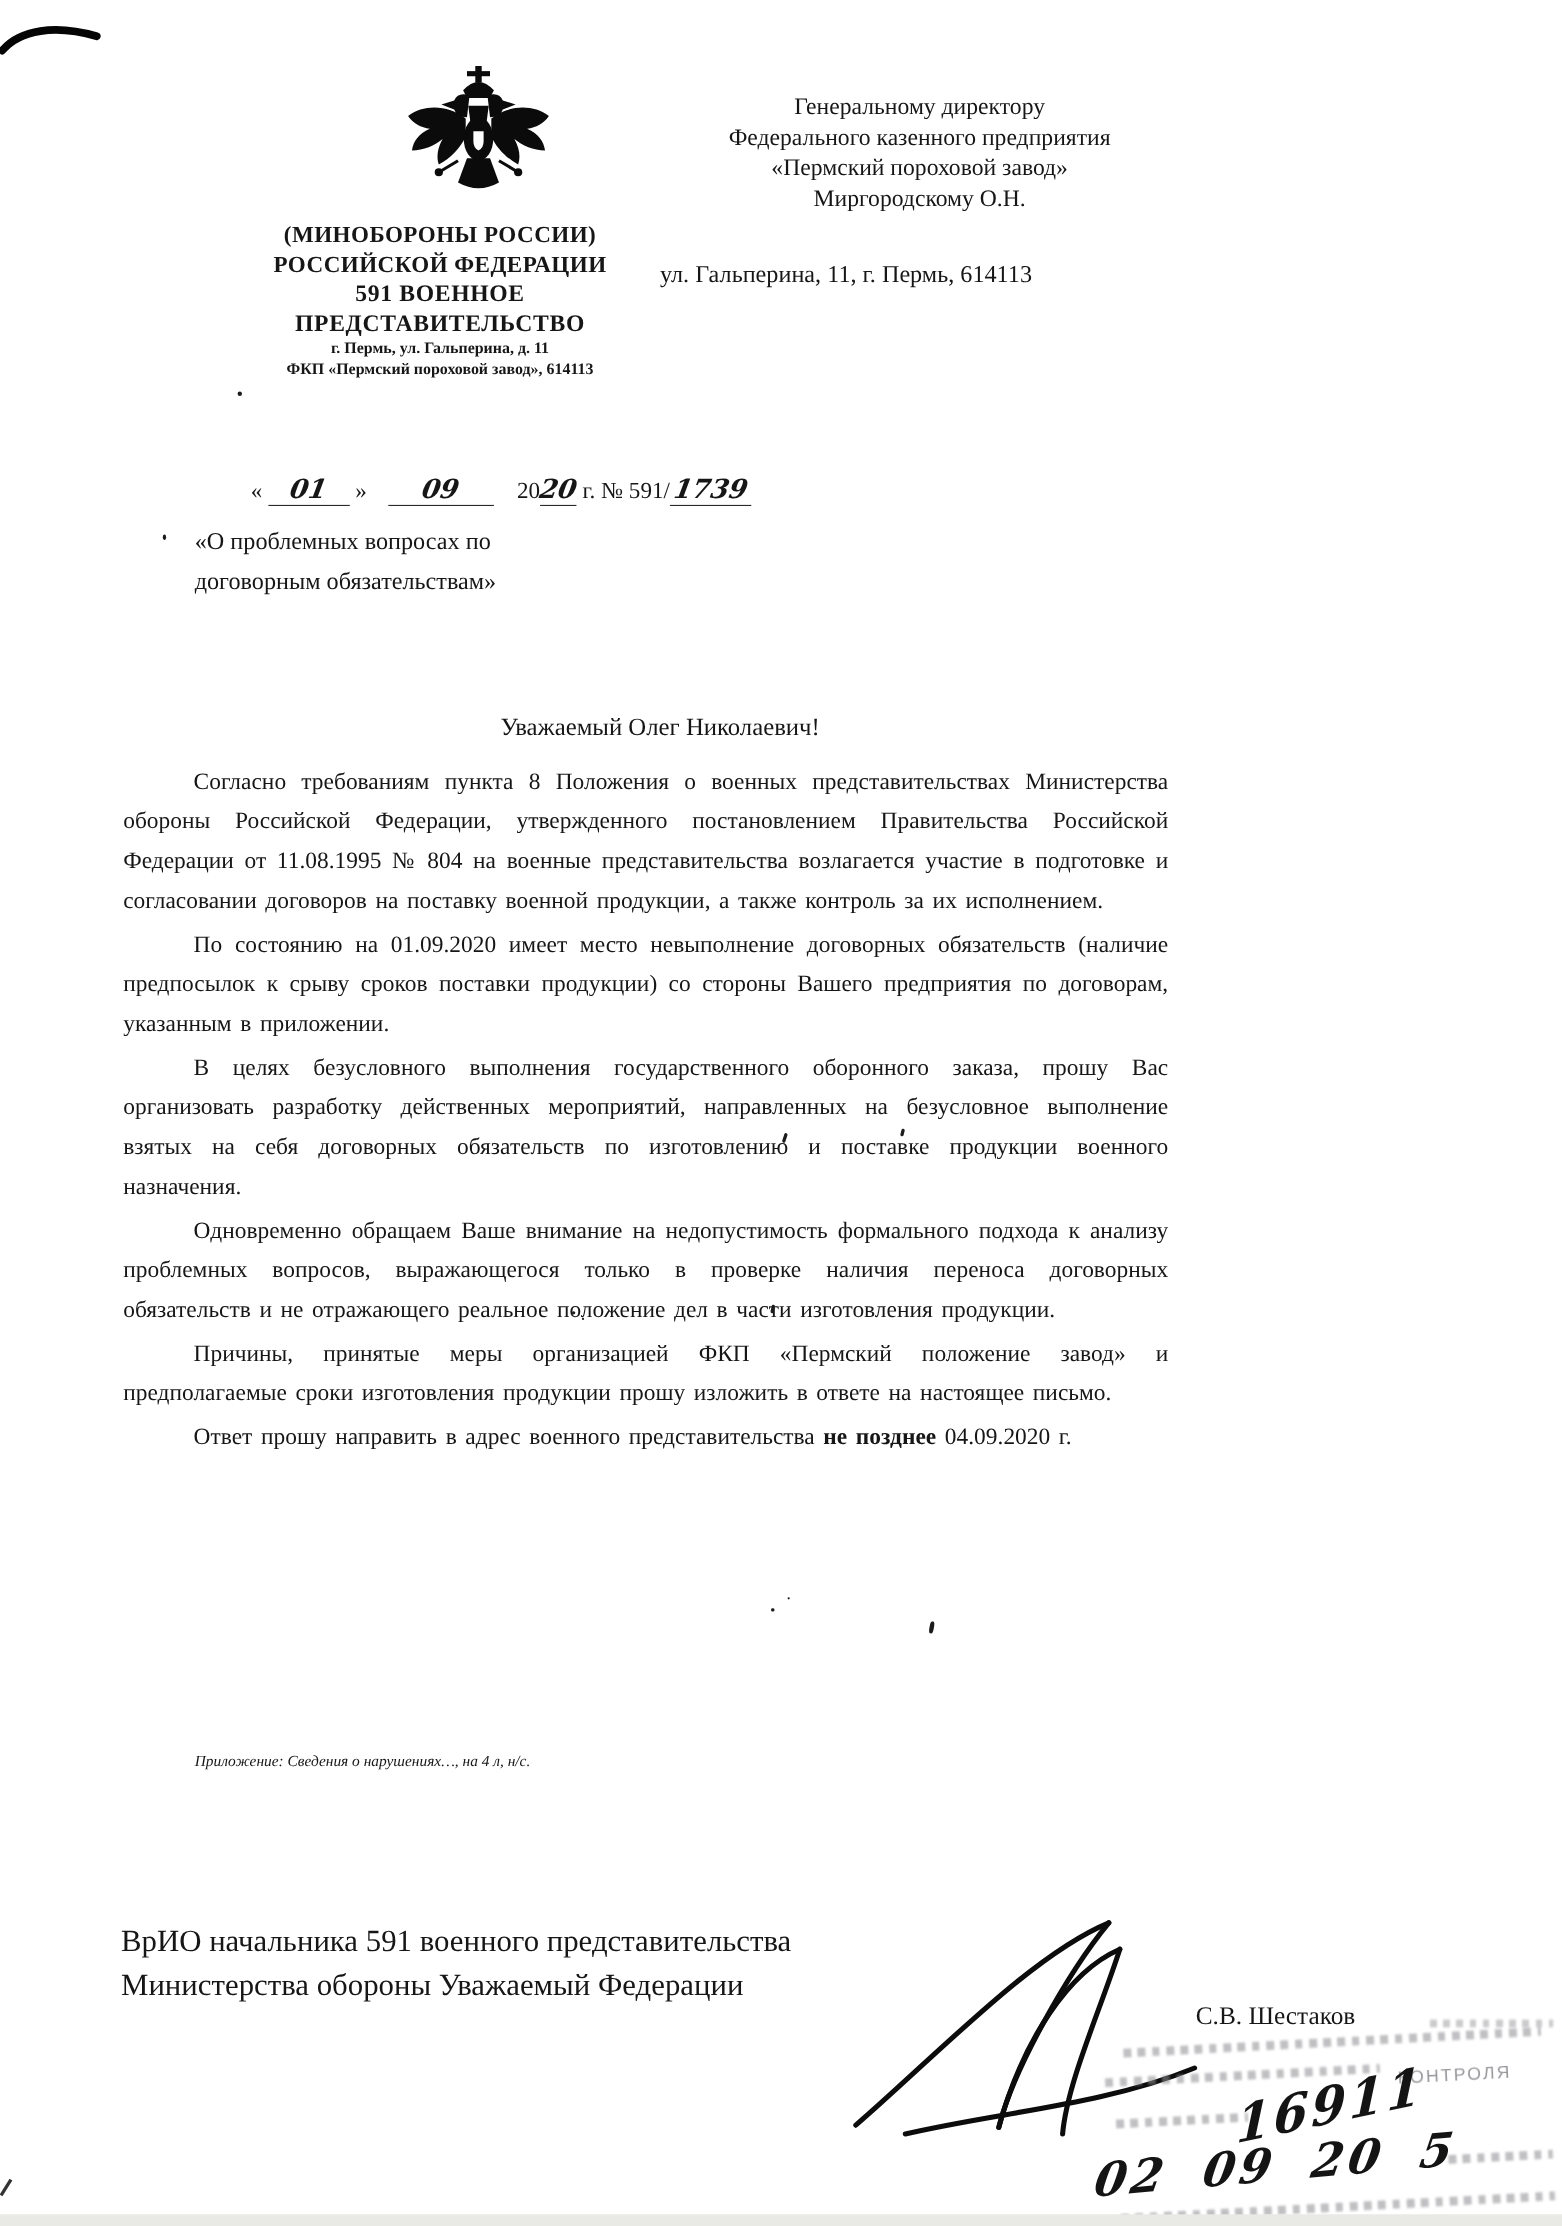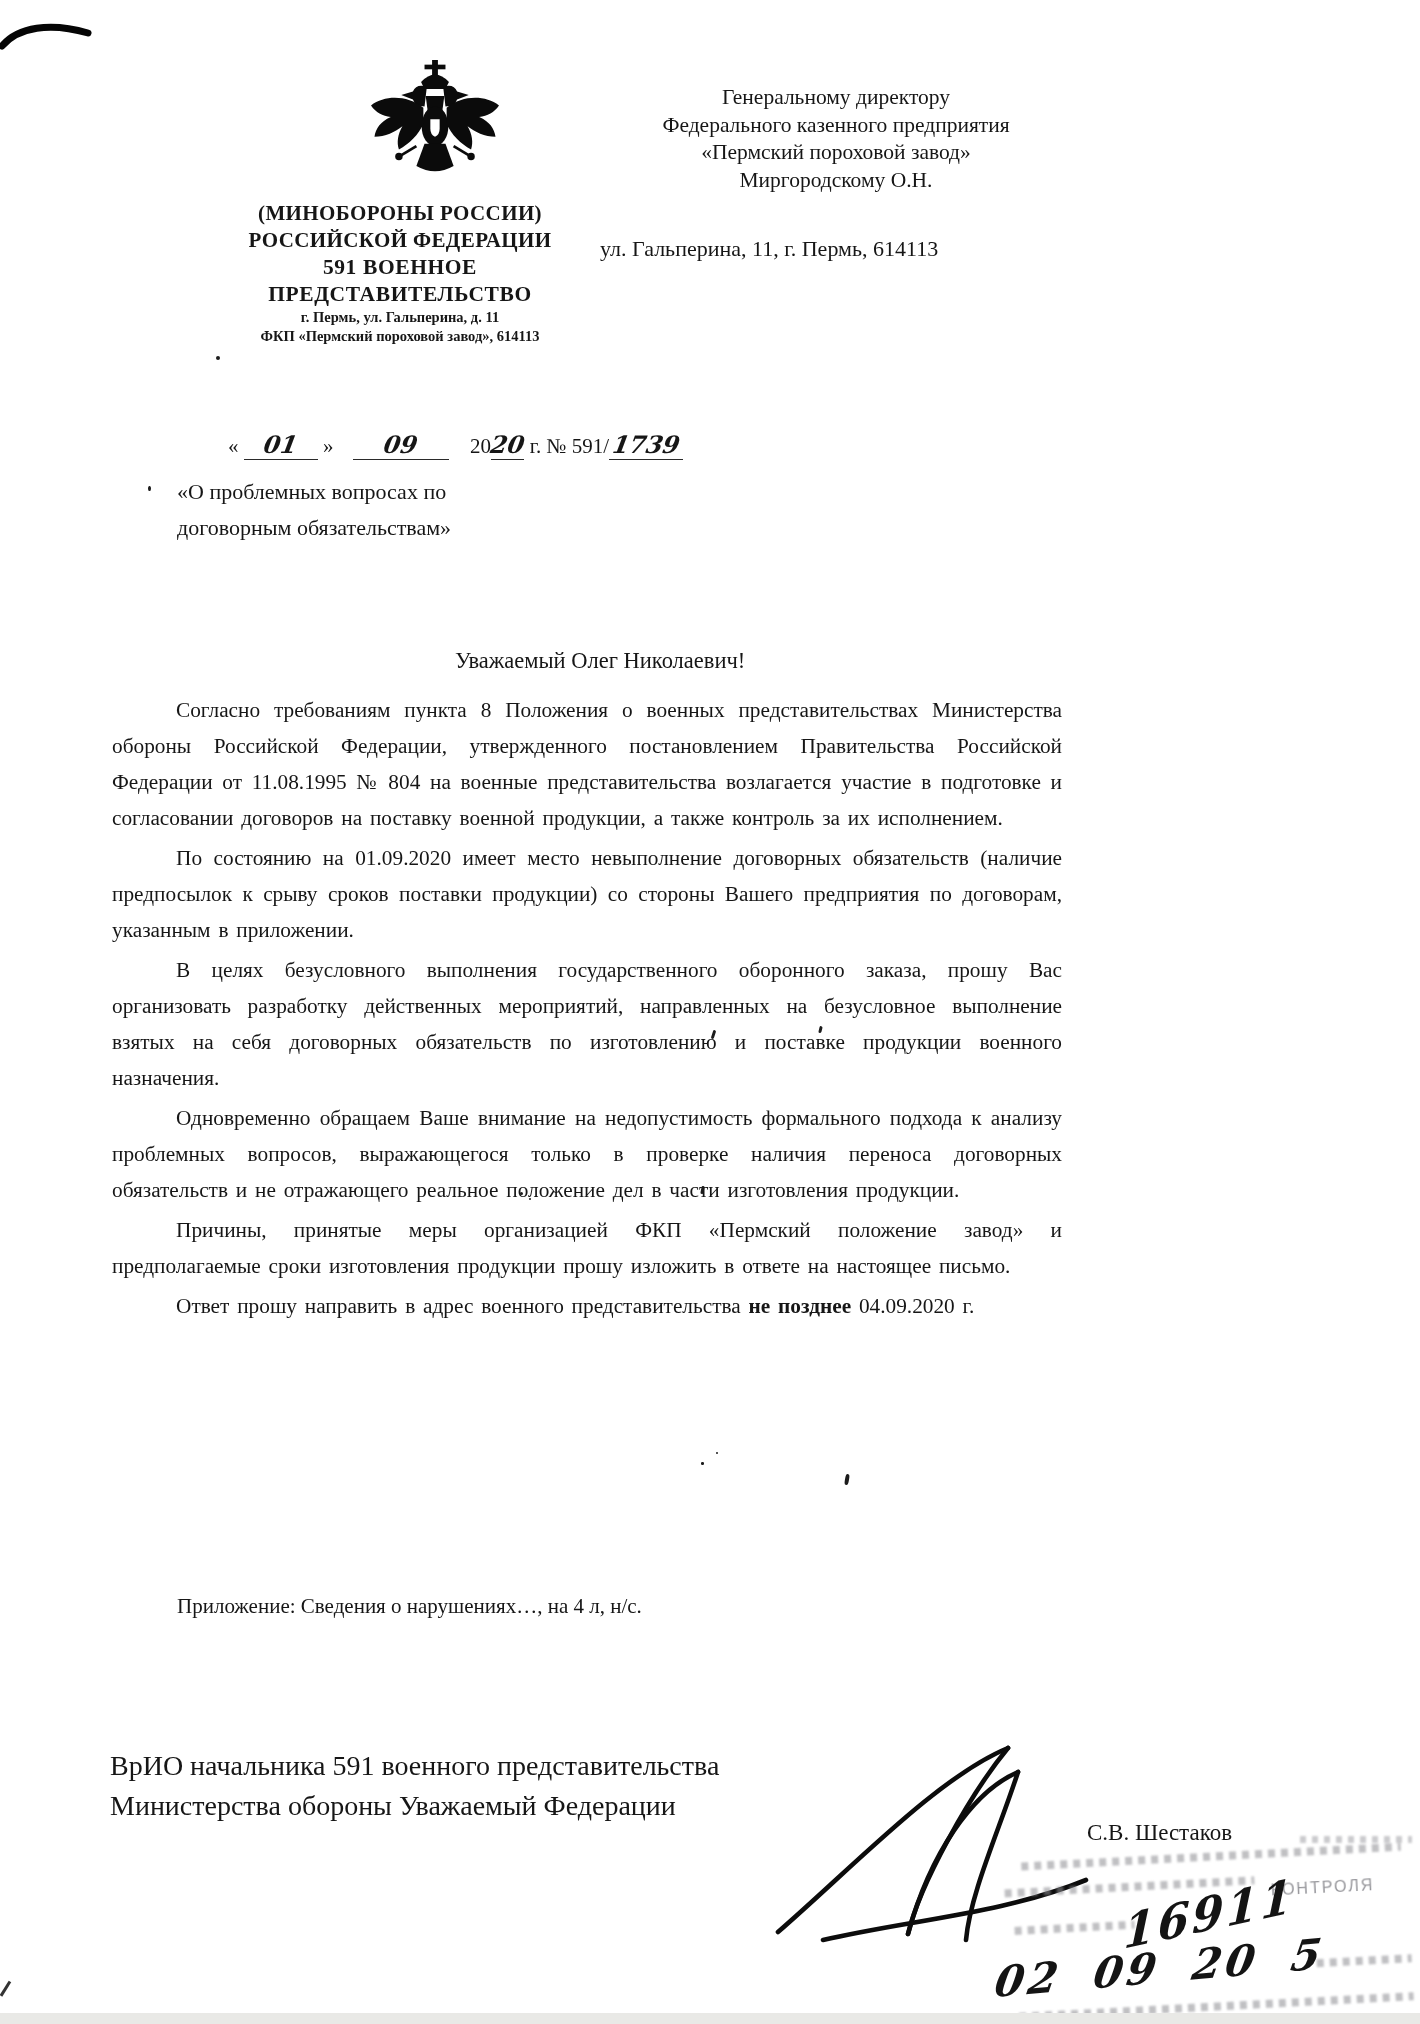--- a/index.html
+++ b/index.html
@@ -27,21 +27,21 @@
   #subject{position:absolute;left:177px;top:474px;font-size:22px;line-height:36px;}
   
   #addressee{position:absolute;left:600px;top:84px;width:472px;text-align:center;font-size:21.5px;line-height:27.5px;}
   #addressee-address{position:absolute;left:600px;top:236px;font-size:22px;}
   
   #salutation{position:absolute;left:455px;top:632px;font-size:22.5px;margin-top:16px;}
   #body{position:absolute;left:108px;top:688px;width:958px;font-size:21.3px;line-height:36px;text-align:justify;word-spacing:2.5px;}
   #body p{margin:4px;text-indent:64px;}
   .b-bold{font-weight:700;}
   
-  #attachment{position:absolute;left:177px;top:1594px;font-size:21px;}
+  #attachment{position:absolute;left:177px;top:1594px;font-size:14px;font-style:italic;}
   #sig-position{position:absolute;left:110px;top:1746px;font-size:28px;line-height:40px;}
   #sig-name{position:absolute;left:1087px;top:1820px;font-size:23px;}
   #signature-svg{position:absolute;left:768px;top:1732px;}
   
   #registration{position:absolute;left:985px;top:1845px;width:440px;height:175px;transform:rotate(-3deg);}
   .stamp-noise{position:absolute;height:8px;filter:blur(1px);opacity:.55;
     background:repeating-linear-gradient(90deg, #8d8d92 0 7px, transparent 7px 13px);}
   #stamp-word{position:absolute;left:288px;top:40px;font-size:16px;letter-spacing:2px;color:#7c7c82;opacity:.8;filter:blur(.4px);font-family:"Liberation Sans",sans-serif;}
   #reg-number{position:absolute;left:138px;top:42px;font-size:46px;transform:rotate(-9deg) skewX(-14deg);color:#141414;letter-spacing:3px;}
   #reg-date{position:absolute;left:8px;top:96px;font-size:42px;transform:rotate(-2deg) skewX(-14deg);color:#141414;letter-spacing:4px;word-spacing:14px;}

